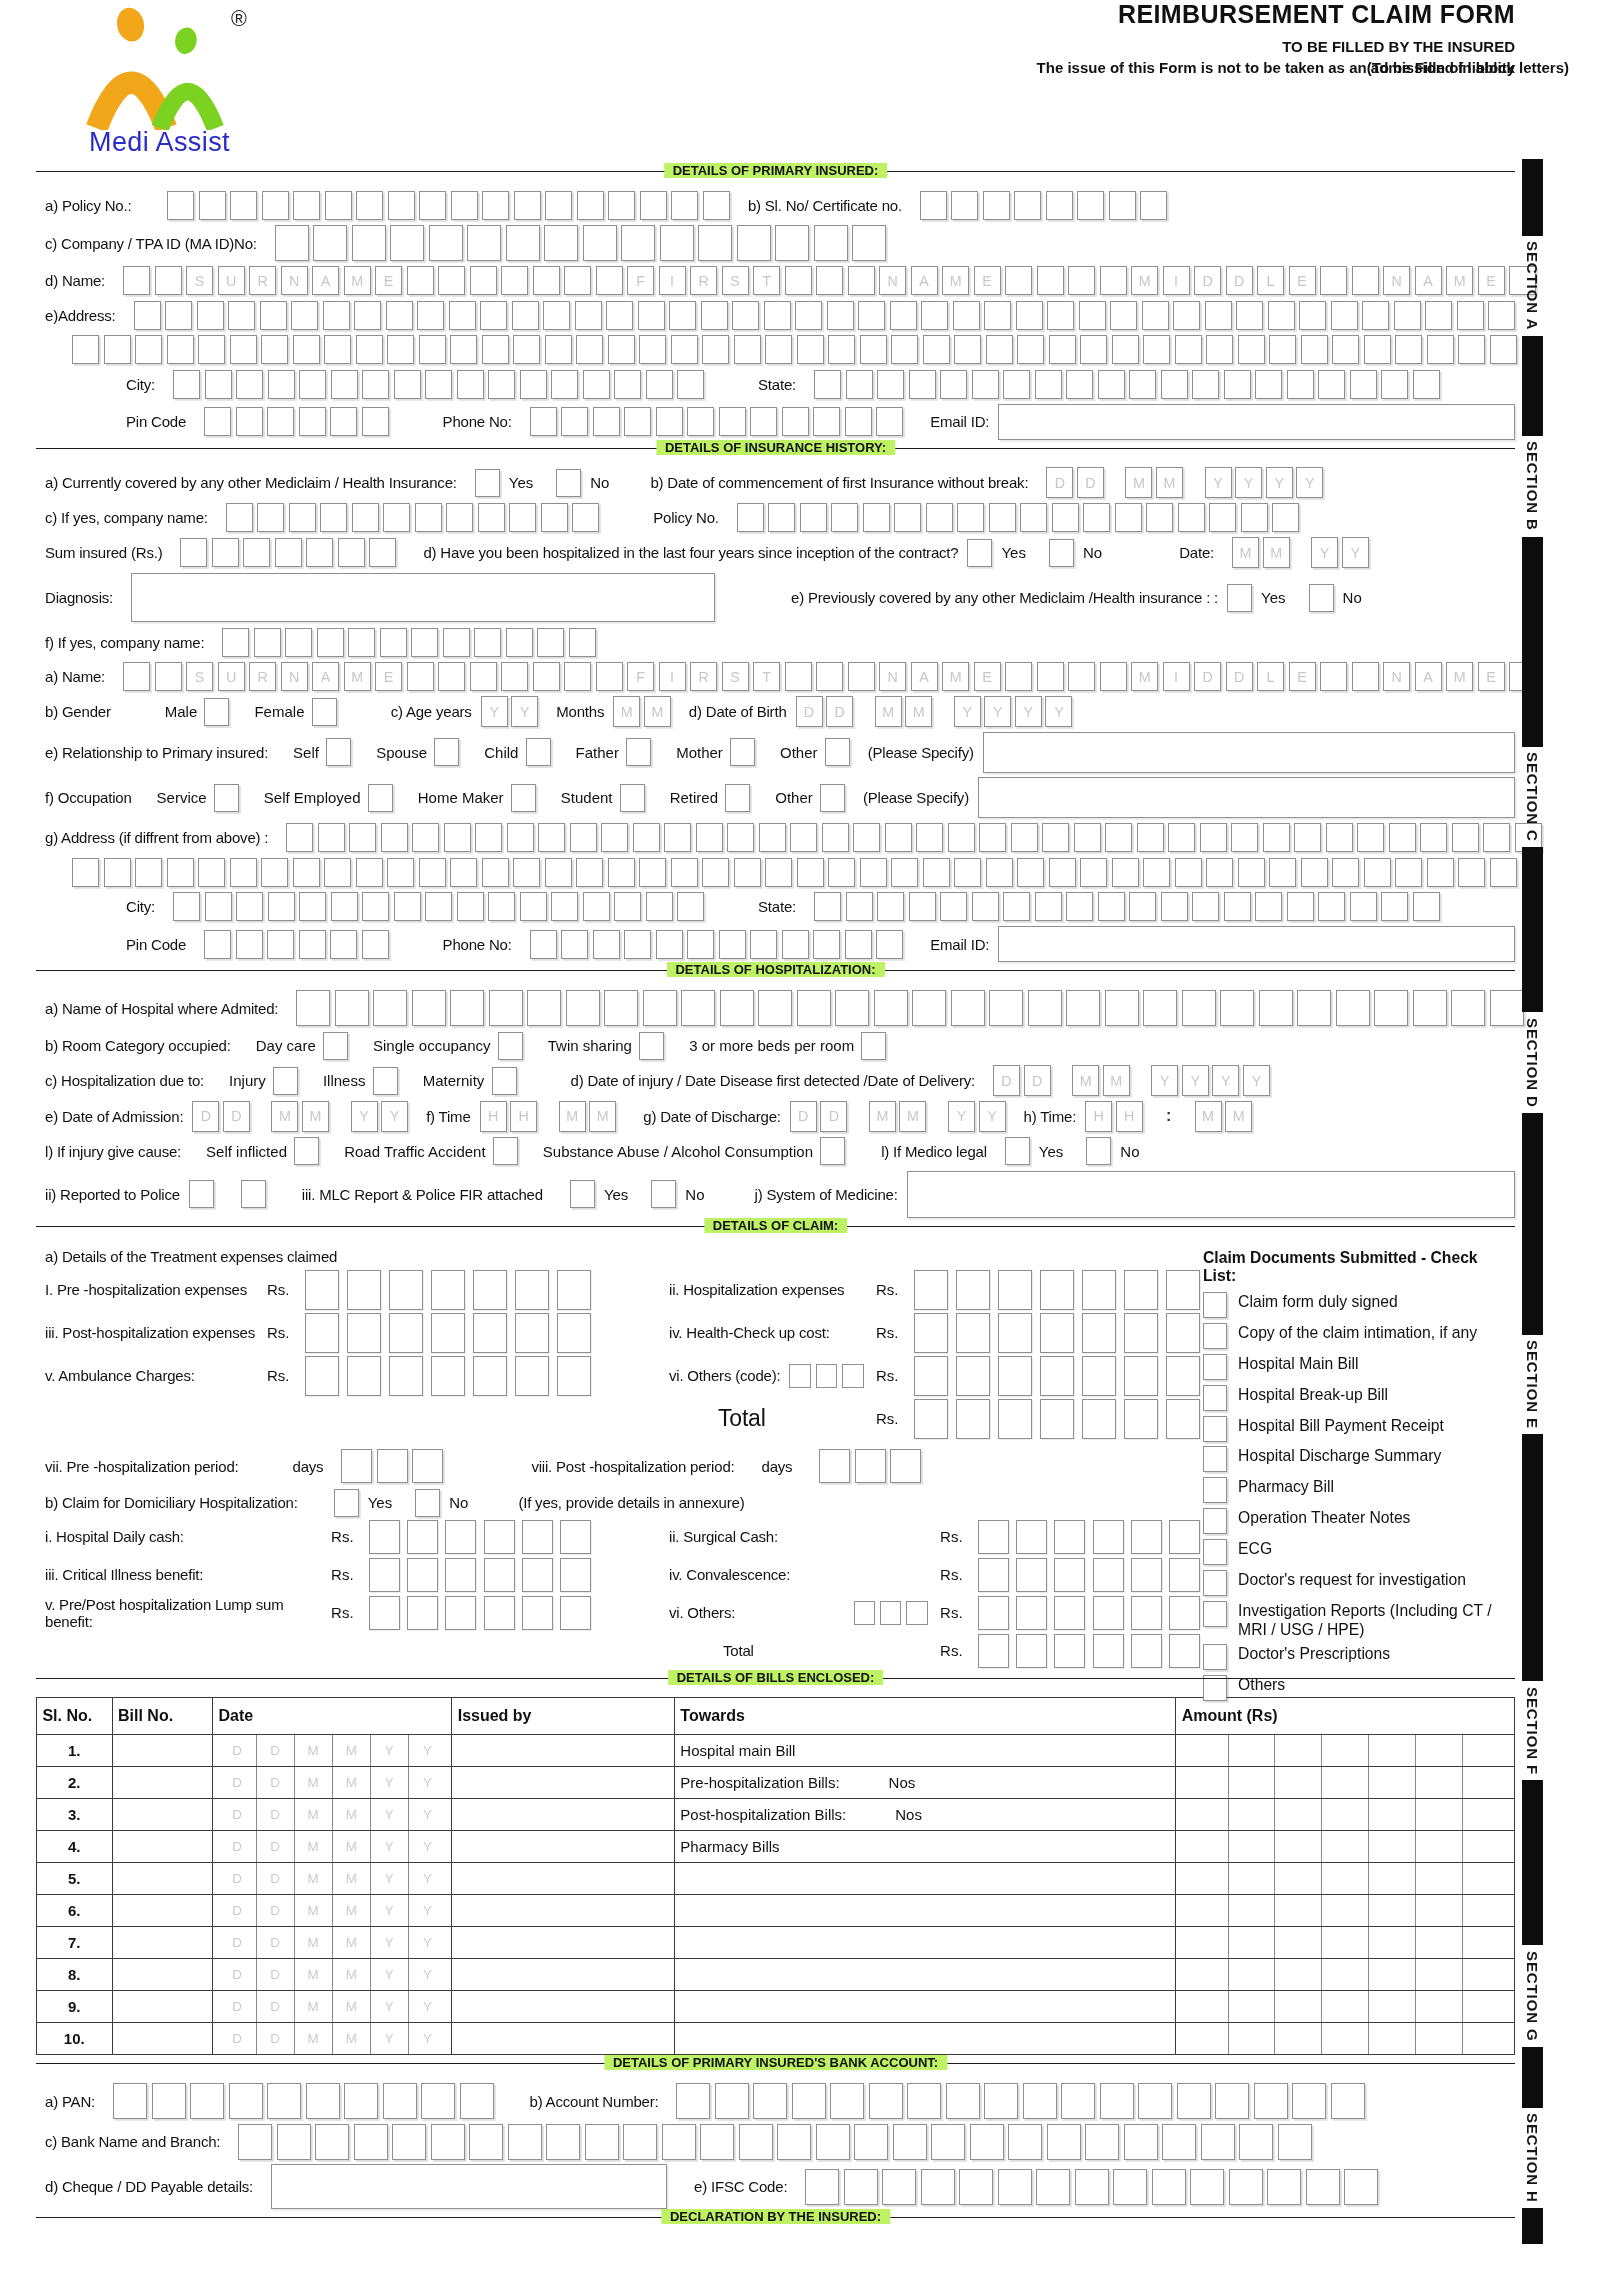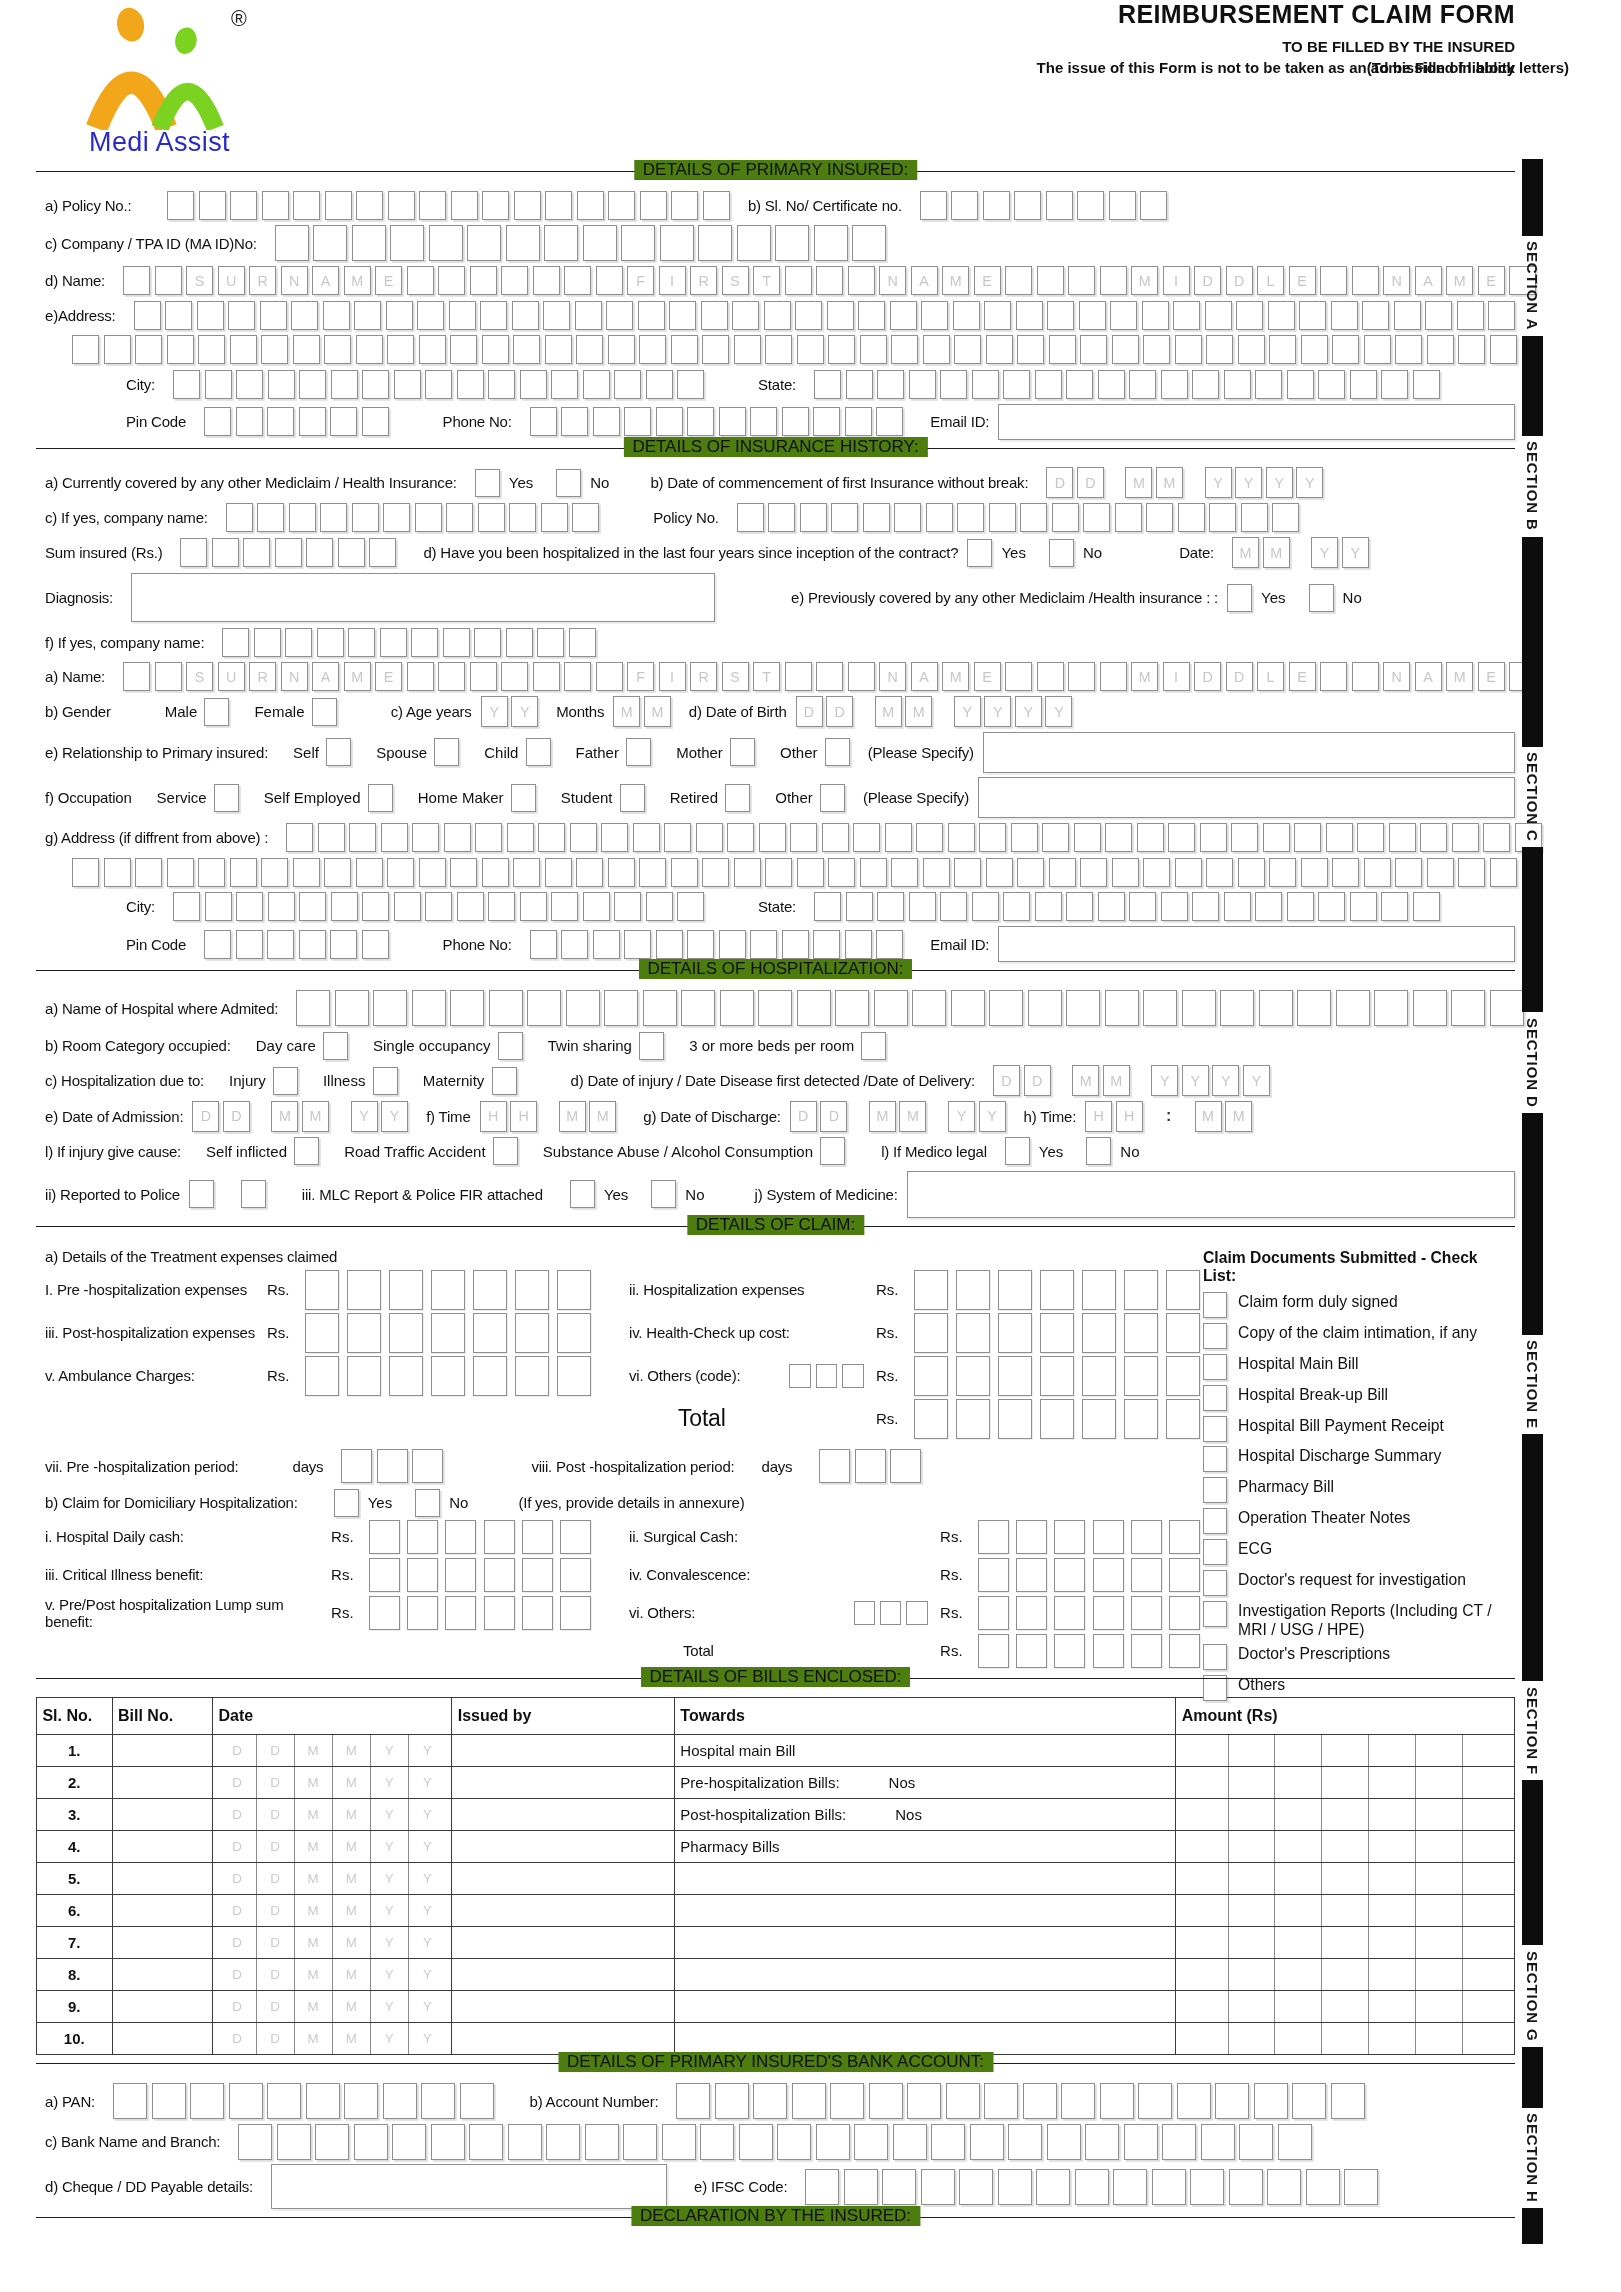--- a/index.html
+++ b/index.html
@@ -13,22 +13,22 @@
   .logo .reg{position:absolute;left:179px;top:1.8px;font-size:21.5px;color:#222;}
   .brand{display:block;font-size:27px;color:var(--blue);letter-spacing:0.4px;margin-top:-3.6px;}
   .title-block{text-align:right;}
   .title{font-size:25px;font-weight:bold;letter-spacing:0.4px;}
   .sub1{font-size:15px;font-weight:bold;margin-top:9px;}
   .sub2{font-size:15px;font-weight:bold;margin-top:3.6px;}
   .block-note{position:absolute;right:-54px;top:59px;font-size:15px;font-weight:bold;}
 
   
   .divider{position:relative;border-top:1.8px solid #1c1c1c;margin:8px 0 8px 0;height:10.7px;}
-  .divider .dlbl{position:absolute;left:50%;transform:translate(-50%,-60%);background:#4d7c0f;
-                 padding:0 9px;font-weight:normal;font-size:17px;white-space:nowrap;}
+  .divider .dlbl{position:absolute;left:50%;transform:translate(-50%,-60%);background:#bef264;
+                 padding:0 9px;font-weight:bold;font-size:13px;white-space:nowrap;}
 
   
   .row{display:flex;align-items:center;margin-top:4.5px;min-height:30px;white-space:nowrap;}
   .lbl{font-size:15px;letter-spacing:-0.2px;}
   .cells{display:inline-flex;gap:4.5px;}
   .cell{width:25px;height:27px;border:0.9px solid #8f8f8f;background:#fff;
         box-shadow:1.8px 1.8px 0 rgba(0,0,0,.13);display:inline-flex;align-items:center;justify-content:center;
         font-size:14.3px;color:#c7c7c7;flex:none;}
   .cells.big .cell{width:32px;height:34px;}
   .cells.rs7 .cell,.cells.rs6 .cell{width:32px;height:38px;box-shadow:0.9px 0.9px 0 rgba(0,0,0,.08);}
@@ -43,21 +43,21 @@
       box-shadow:1.8px 1.8px 0 rgba(0,0,0,.13);display:inline-block;}
   .opt{font-size:15px;margin:0 7.2px 0 25px;}
   .opts{display:inline-flex;align-items:center;}
   .rect{border:0.9px solid #8f8f8f;background:#fff;box-shadow:1.8px 1.8px 0 rgba(0,0,0,.08);}
   .ml10{margin-left:9px}.ml20{margin-left:18px}.ml30{margin-left:27px}.ml40{margin-left:36px}
   .ml60{margin-left:54px}.ml85{margin-left:76px}.ml100{margin-left:90px}
   .flex1{flex:1}
 
   
   .claim-wrap{position:relative;padding-right:315px;}
-  .claim-cols{display:flex;}
+  .claim-cols{display:flex;gap:40px;}
   .cl-left{width:555px;}
   .cl-right{flex:1;margin-left:38px;}
   .crow{display:flex;align-items:center;height:43px;}
   .crow .lbl{flex:1;}
   .rslbl{font-size:15px;width:38px;flex:none;}
   .lrow{height:38px;}
   .total-big{font-size:23px;padding-left:49px;}
   .checklist{position:absolute;right:0;top:3.6px;width:312px;}
   .checklist .cl-title{font-weight:bold;font-size:15.7px;margin-bottom:7.2px;}
   .checklist ul{list-style:none;margin:0;padding:0;}

